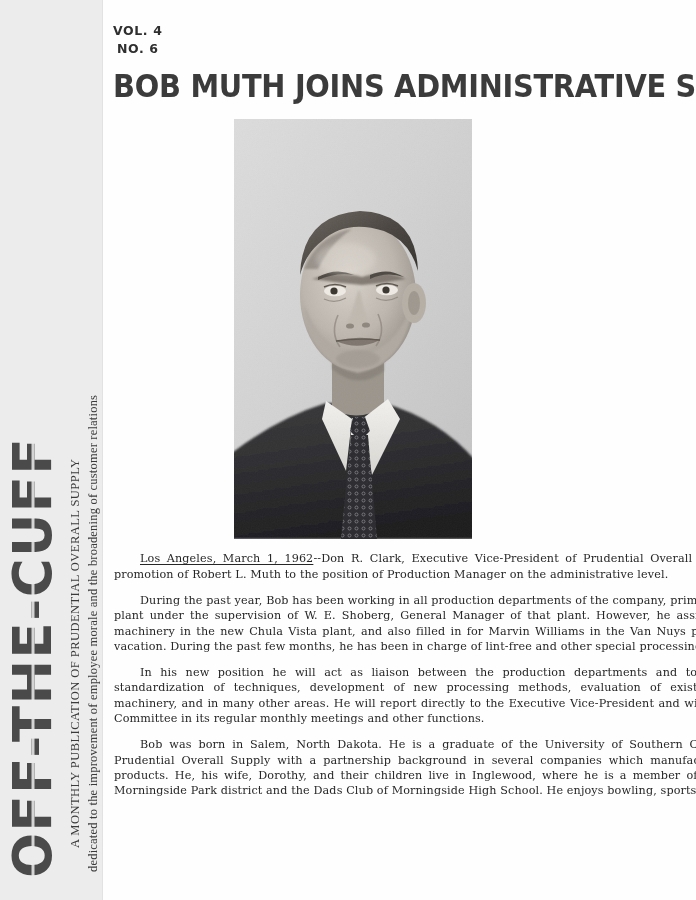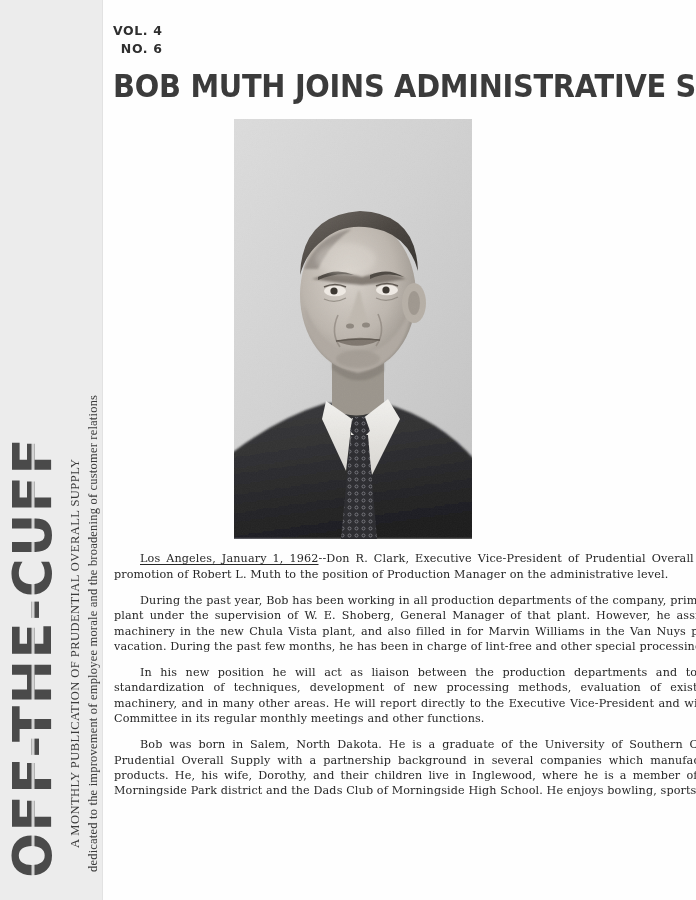--- a/index.html
+++ b/index.html
@@ -112,21 +112,21 @@
     justify-content: space-between;
     align-items: flex-start;
     padding-right: 2px;
     font-family: "DejaVu Sans", sans-serif;
     font-weight: 700;
     font-size: 12.5px;
     letter-spacing: 0.6px;
     color: #2f2f2f;
     line-height: 1.45;
   }
-  .issue-left { text-align: right; }
+  .issue-left { text-align: center; }
 
   .headline {
     margin-top: 12px;
     padding-right: 2px;
     font-family: "DejaVu Sans", sans-serif;
     font-weight: 700;
     font-size: 31.5px;
     line-height: 1.02;
     letter-spacing: -0.3px;
     color: #3b3b3b;
@@ -296,21 +296,21 @@
         <ellipse cx="124" cy="240" rx="22" ry="9" fill="#9c958d" opacity="0.55" filter="url(#soft)"></ellipse>
 
         <ellipse cx="112" cy="140" rx="30" ry="16" fill="#e2ddd6" opacity="0.35" filter="url(#softer)"></ellipse>
 
         <rect x="0" y="0" width="238" height="420" filter="url(#grain)" opacity="0.55"></rect>
       </svg>
     </div>
 
     <div class="body-copy">
       <p>
-        <span class="dateline">Los Angeles, January 1, 1962</span><span>--Don R. Clark, Executive Vice-President of Prudential Overall Supply, announces the promotion of Robert L. Muth to the position of Production Manager on the administrative level.</span>
+        <span class="dateline">Los Angeles, March 1, 1962</span><span>--Don R. Clark, Executive Vice-President of Prudential Overall Supply, announces the promotion of Robert L. Muth to the position of Production Manager on the administrative level.</span>
       </p>
       <p>During the past year, Bob has been working in all production departments of the company, primarily at the Los Angeles plant under the supervision of W. E. Shoberg, General Manager of that plant.  However, he assisted in the hook-up of machinery in the new Chula Vista plant, and also filled in for Marvin Williams in the Van Nuys plant during the latter's vacation.  During the past few months, he has been in charge of lint-free and other special processing.</p>
       <p>In his new position he will act as liaison between the production departments and top management in the standardization of techniques, development of new processing methods, evaluation of existing and contemplated machinery, and in many other areas.  He will report directly to the Executive Vice-President and will join the Management Committee in its regular monthly meetings and other functions.</p>
       <p>Bob was born in Salem, North Dakota.  He is a graduate of the University of Southern California, and came to Prudential Overall Supply with a partnership background in several companies which manufactured moulded rubber products. He, his wife, Dorothy, and their children live in Inglewood, where he is a member of the Lions Club of the Morningside Park district and the Dads Club of Morningside High School.  He enjoys bowling, sports and fishing.</p>
     </div>
 
   </div>
 </div>
 
 </body></html>

